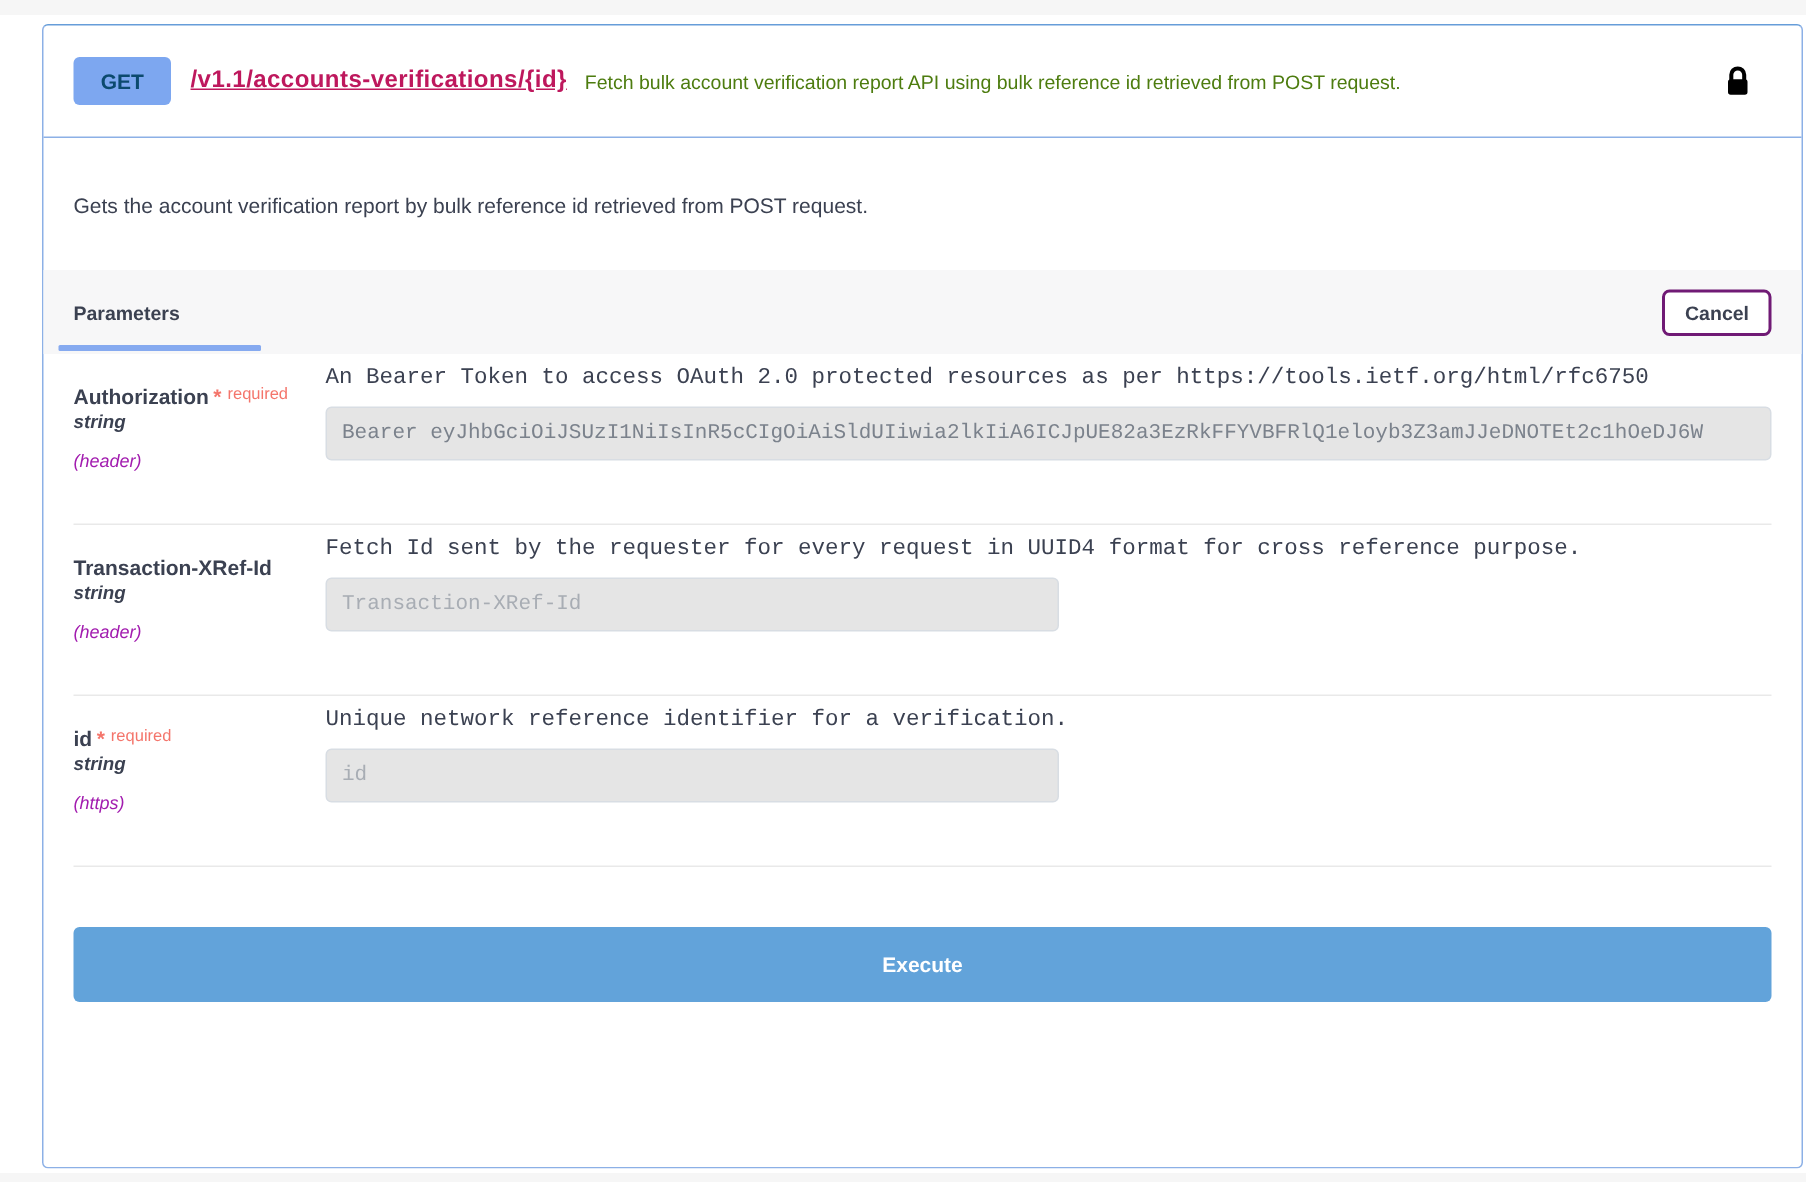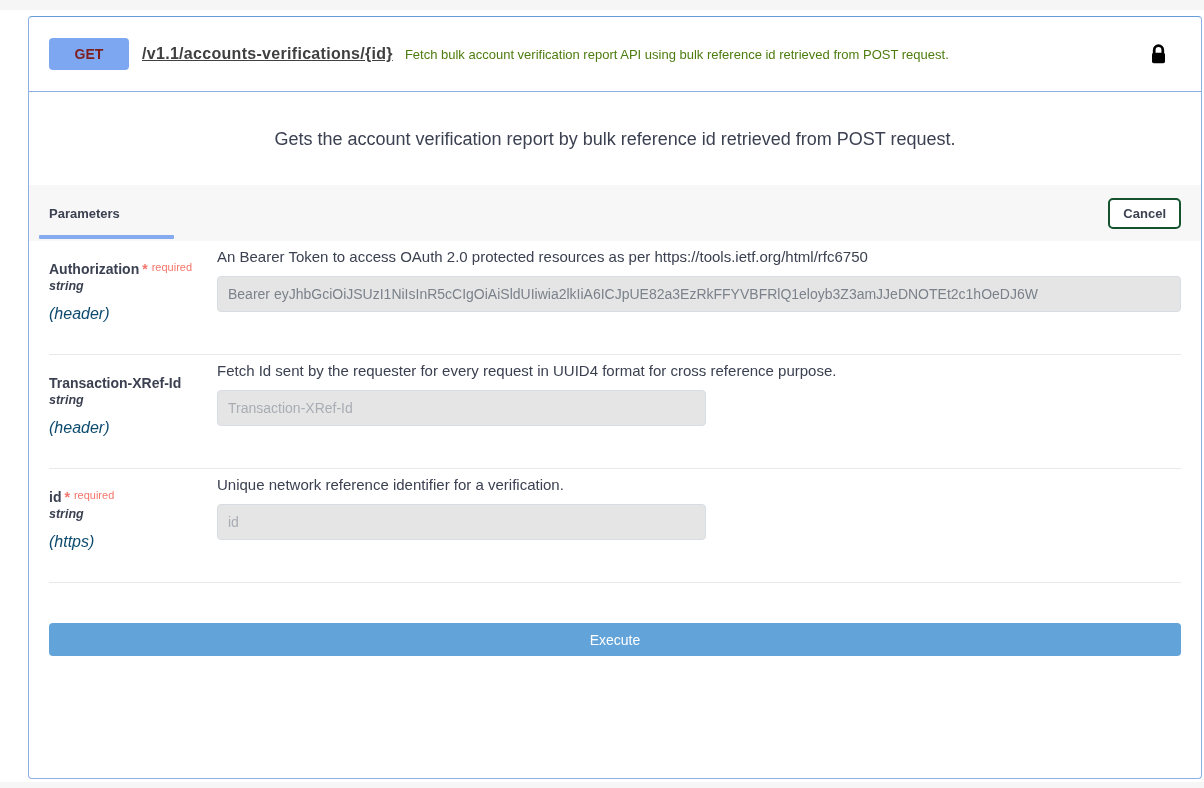--- a/index.html
+++ b/index.html
@@ -18,83 +18,83 @@
     background:#fff; border:1px solid var(--panel_border,#8cb0e6);
     border-top-color:#669dd9; border-radius:4px;
   }
 
   
   .summary {
     display:flex; align-items:center; padding:21px 20px;
     border-bottom:1px solid var(--panel_border,#8cb0e6); cursor:pointer;
   }
   .method-badge {
-    background:var(--get_badge,#7da7f0); color:#7f1d1d; font-weight:bold; font-size:14px;
-    width:80px; padding:8px 0; text-align:center; border-radius:4px; flex:none;
+    background:var(--get_badge,#7da7f0); color:#0c4a6e; font-weight:bold; font-size:14px;
+    width:65px; padding:8px 0; text-align:center; border-radius:4px; flex:none;
   }
   .path {
     margin-left:13px; font-size:16px; font-weight:bold; letter-spacing:.3px;
-    color:#404040; text-decoration:underline; white-space:nowrap;
+    color:#be185d; text-decoration:underline; white-space:nowrap;
   }
   .summary-text { margin-left:12px; font-size:13px; color:#4d7c0f; }
   .lock-btn { margin-left:auto; margin-right:14px; background:none; border:none; padding:0; cursor:pointer; line-height:0; }
 
   
-  .desc-block { padding:37px 20px 35px; font-size:18px;text-align:center; }
+  .desc-block { padding:37px 20px 35px; font-size:14px; }
 
   
   .params-header {
     background:#f7f7f8; height:56px; display:flex; align-items:center;
     padding:0 20px; position:relative;
   }
   .params-title { font-size:13px; font-weight:bold; }
   .tab-underline {
     position:absolute; left:10px; bottom:2px; width:135px; height:4px;
     background:var(--tab_underline,#86aaf0); border-radius:1px;
   }
   .cancel-btn {
     margin-left:auto; background:#fff; color:#3b4151;
-    border:2px solid #14532d; border-radius:5px;
+    border:2px solid #701a75; border-radius:5px;
     font-family:inherit; font-weight:bold; font-size:13px;
     padding:6px 13px; cursor:pointer;
   }
 
   
   .table-wrap { padding:0 20px; }
   .thead {
     display:grid; grid-template-columns:168px 1fr;
     padding:36px 0 11px; border-bottom:1px solid #ebebeb;
     font-size:13px; font-weight:bold;
   }
   .row {
     display:grid; grid-template-columns:168px 1fr;
     padding-top:7px; border-bottom:1px solid #e9e9e9;
   }
   .name-cell { padding-top:13px; }
   .p-name { font-size:14px; font-weight:bold; }
   .req-star { color:var(--required_red,#f4756b); margin-left:3px; font-weight:bold; }
   .req-label { color:var(--required_red,#f4756b); font-size:11px; margin-left:4px; position:relative; top:-3px; font-weight:normal;margin-top:36px; }
   .p-type { font-size:12.5px; font-weight:bold; font-style:italic; margin-top:2px; }
-  .p-loc { font-size:16px; font-style:italic; color:#0c4a6e; margin-top:12px; }
-  .desc-cell { padding-bottom:42px; }
+  .p-loc { font-size:12px; font-style:italic; color:#a21caf; margin-top:12px; }
+  .desc-cell { padding-bottom:42px;font-family:Liberation Mono, monospace; }
   .p-desc { font-size:15px; margin:0 0 11px; }
   .p-input {
     height:36px; width:100%; border:1px solid #d8dde3; border-radius:4px;
     padding:0 10px; font-size:14px; font-family:inherit; color:#7b828c;
     background:#e5e5e5; outline:none;
   }
   .p-input::placeholder { color:#a8adb4; }
   .p-input.half { width:489px; }
 
   
   .execute-wrap { padding:40px 20px 0; }
   .execute-btn {
-    width:100%; height:33px; background:var(--execute_bg,#62a3da);
+    width:100%; height:50px; background:var(--execute_bg,#62a3da);
     border:none; border-radius:4px; color:#fff; font-family:inherit;
-    font-weight:normal; font-size:14px; cursor:pointer;
+    font-weight:bold; font-size:14px; cursor:pointer;
   }
 </style>
 </head>
 <body>
 
 <div class="top-strip"></div>
 
 <div class="opblock">
 
   <div class="summary">

